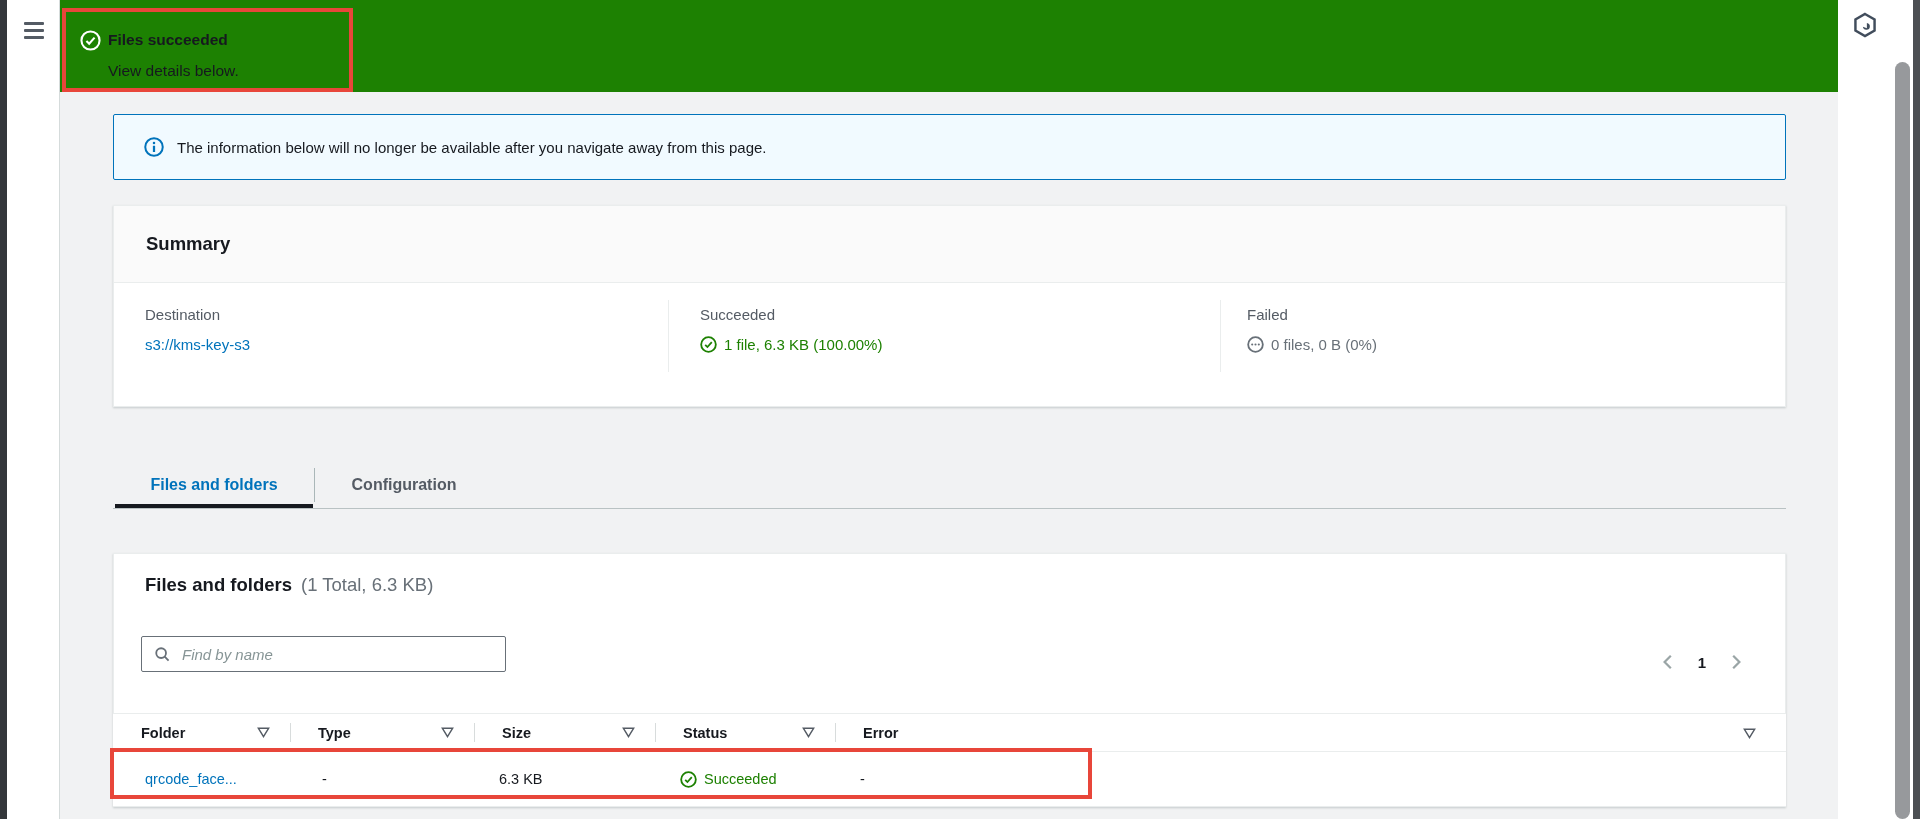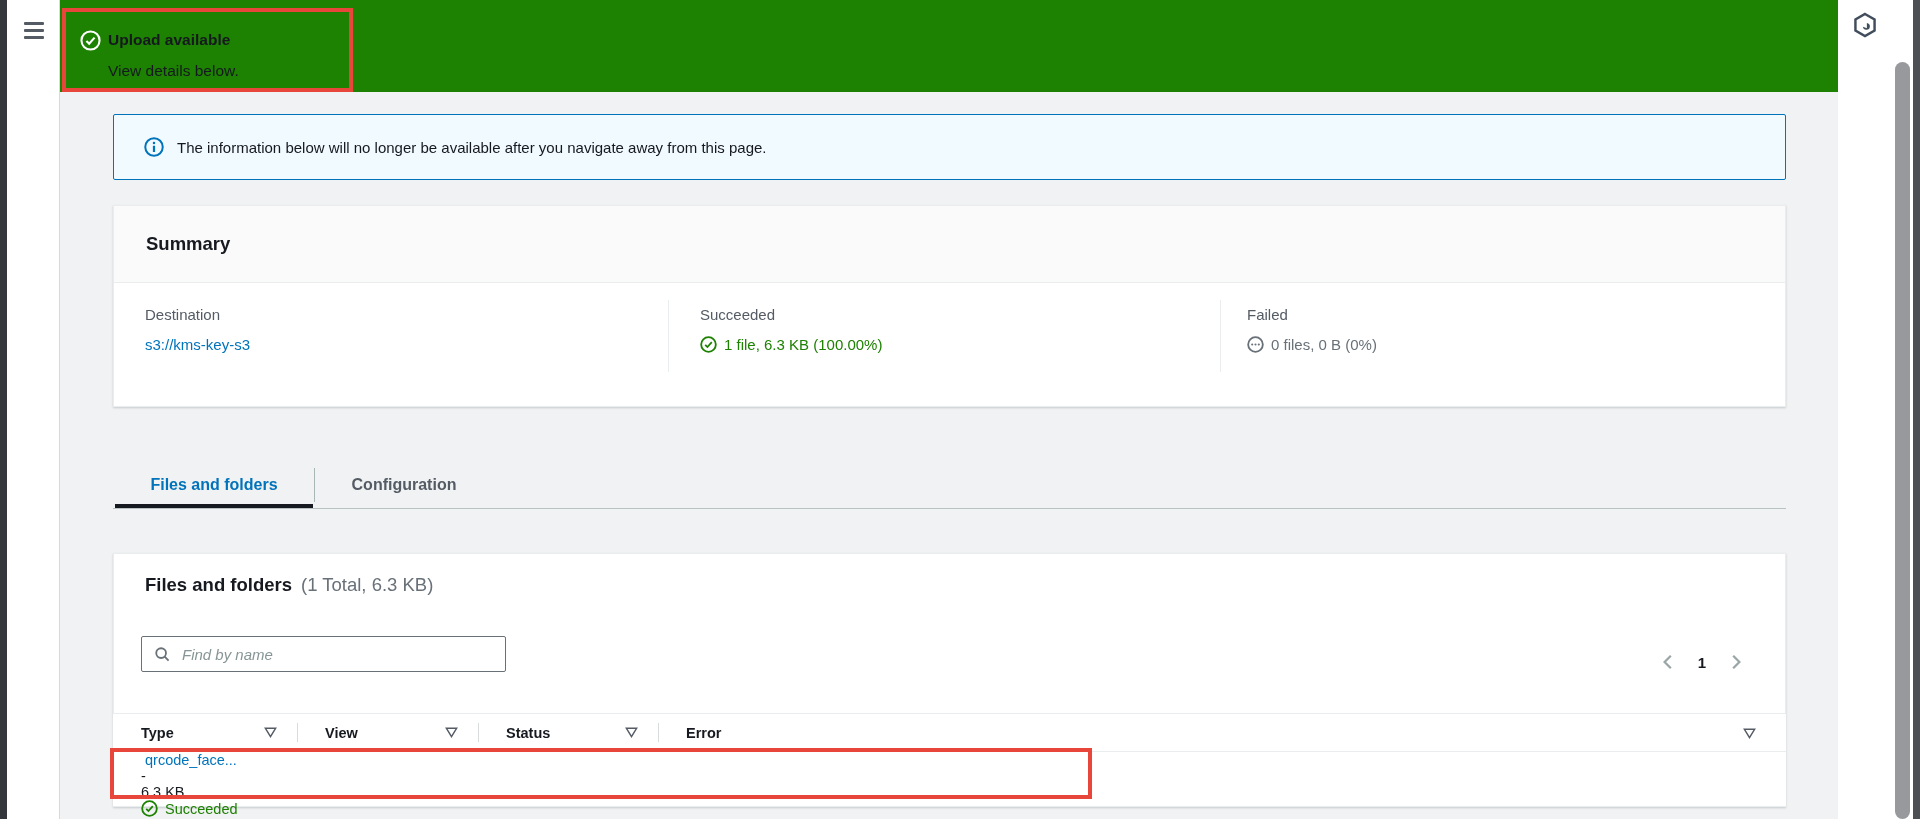--- a/index.html
+++ b/index.html
@@ -72,21 +72,21 @@
   .search-box input{border:none;outline:none;width:100%;font-size:15px;font-style:italic;color:#16191f;
                     font-family:Liberation Sans, sans-serif;background:transparent;}
   .search-box input::placeholder{color:#879596;font-style:italic;}
   .pager{left:1642px;top:646px;width:120px;height:32px;display:flex;align-items:center;justify-content:center;gap:21px;}
   .pg-btn{width:18px;height:18px;color:#9aa5a6;cursor:pointer;}
   .pg-num{font-size:15px;font-weight:bold;cursor:pointer;}
 
   
   .thead{left:113px;top:713px;width:1673px;height:39px;background:#fff;border-top:1px solid #eaeded;border-bottom:1px solid #eaeded;
          display:flex;align-items:stretch;}
-  .trow{left:113px;top:752px;width:1673px;height:54px;background:#fff;display:flex;align-items:stretch;font-size:14.5px;flex-direction:column;}
+  .trow{left:113px;top:752px;width:1673px;height:54px;background:#fff;display:flex;align-items:stretch;font-size:14.5px;}
   .cell{display:flex;align-items:center;padding-left:28px;position:relative;box-sizing:border-box;}
   .c0{width:181px;padding-left:32px;}
   .c1{width:177px;} .c2{width:184px;} .c3{width:181px;} .c4{width:180px;gap:42px;} .c5{width:770px;flex:1;}
   .thead .cell{font-size:14.5px;font-weight:bold;color:#16191f;justify-content:space-between;padding-right:20px;}
   .thead .cell.c0{justify-content:flex-start;}
   .thead .cell + .cell::before{content:"";position:absolute;left:0;top:9px;bottom:9px;width:1px;background:#d8dcdc;}
   .filter-ic{width:13px;height:13px;color:#545b64;cursor:pointer;flex:0 0 auto;}
   .filter-far{position:absolute;right:30px;top:13px;}
 </style>
 </head>
@@ -102,21 +102,21 @@
       <div class="bar"></div>
   </div>
 
   <div class="abs flashbar"></div>
   <div class="abs flash-icon">
     <svg viewBox="0 0 16 16" width="21" height="21">
         <circle cx="8" cy="8" r="6.9" fill="none" stroke="currentColor" stroke-width="1.6"></circle>
         <path d="M4.9 8.3l2.1 2.1 4.1-4.6" fill="none" stroke="currentColor" stroke-width="1.6"></path>
       </svg>
   </div>
-  <div class="abs flash-title">Upload available</div>
+  <div class="abs flash-title">Files succeeded</div>
   <div class="abs flash-sub">View details below.</div>
 
   <div class="abs right-rail"></div>
   <div class="abs cloudshell">
     <svg viewBox="0 0 24 24" width="28" height="28">
         <path d="M12 2.6l8.2 4.7v9.4L12 21.4l-8.2-4.7V7.3z" fill="none" stroke="currentColor" stroke-width="2.1"></path>
         <path d="M13.6 10.2a3 3 0 1 1-3.4 3.4l3.4 1.2z" fill="currentColor"></path>
       </svg>
   </div>
   <div class="abs scroll-thumb"></div>
@@ -206,28 +206,34 @@
     </span>
     <span class="pg-num">1</span>
     <span class="pg-btn">
       <svg viewBox="0 0 16 16" width="18" height="18">
           <path d="M5.5 2.5L11 8l-5.5 5.5" fill="none" stroke="currentColor" stroke-width="2"></path>
         </svg>
     </span>
   </div>
 
   <div class="abs thead">
+    <div class="cell c1">
+      <span>Folder</span>
+      <span class="filter-ic"><svg viewBox="0 0 14 14" width="13" height="13">
+            <path d="M1.5 2.5h11L7 11.5z" fill="none" stroke="currentColor" stroke-width="1.6"></path>
+          </svg></span>
+    </div>
     <div class="cell c2">
       <span>Type</span>
       <span class="filter-ic"><svg viewBox="0 0 14 14" width="13" height="13">
             <path d="M1.5 2.5h11L7 11.5z" fill="none" stroke="currentColor" stroke-width="1.6"></path>
           </svg></span>
     </div>
     <div class="cell c3">
-      <span>View</span>
+      <span>Size</span>
       <span class="filter-ic"><svg viewBox="0 0 14 14" width="13" height="13">
             <path d="M1.5 2.5h11L7 11.5z" fill="none" stroke="currentColor" stroke-width="1.6"></path>
           </svg></span>
     </div>
     <div class="cell c4">
       <span>Status</span>
       <span class="filter-ic"><svg viewBox="0 0 14 14" width="13" height="13">
             <path d="M1.5 2.5h11L7 11.5z" fill="none" stroke="currentColor" stroke-width="1.6"></path>
           </svg></span>
     </div>

